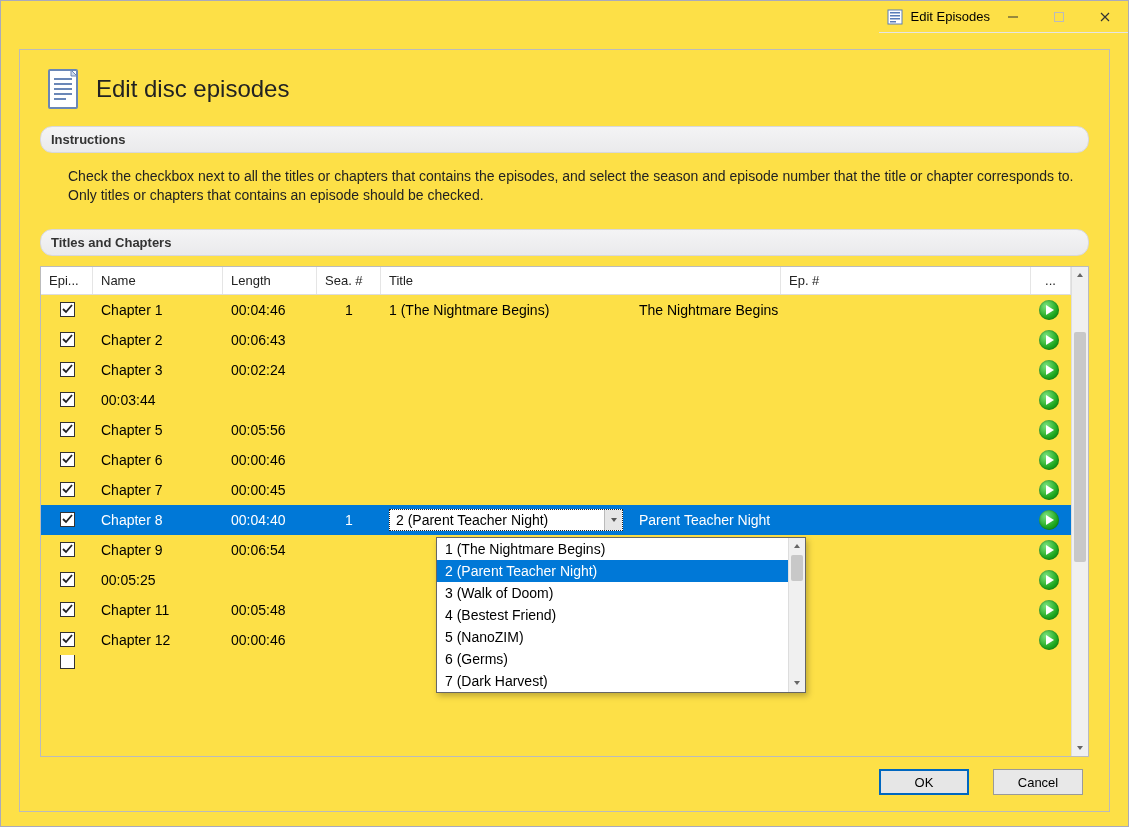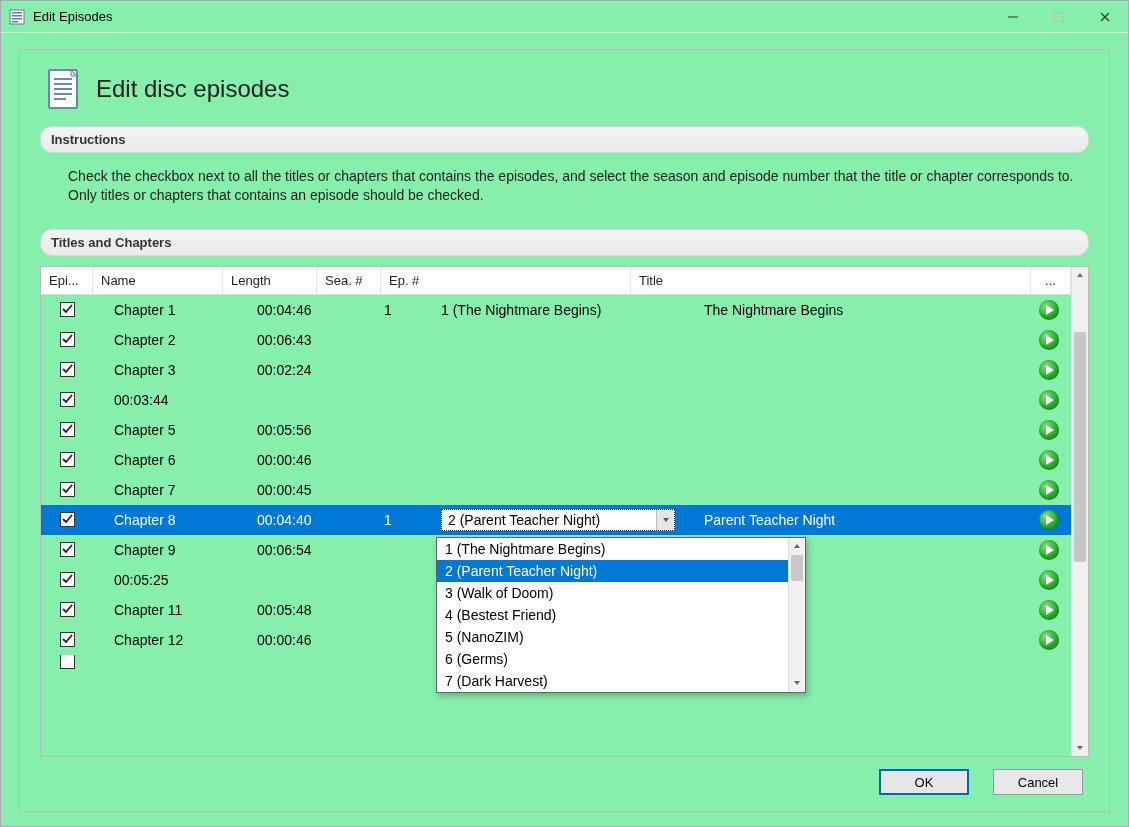--- a/index.html
+++ b/index.html
@@ -9,21 +9,22 @@
     font-size: 13px;
     background: #fff;
     color: #000;
   }
   .window {
     width: 1129px;
     height: 827px;
     border: 1px solid #aab;
     display: flex;
     flex-direction: column;
-    background: #86efac;
+    background: #fde047;
+    align-items: flex-end;
   }
   .titlebar {
     height: 32px;
     display: flex;
     align-items: center;
     padding-left: 8px;
     border-bottom: 1px solid #e5e5e5;
   }
   .titlebar .app-icon {
     width: 16px; height: 16px;
@@ -105,21 +106,20 @@
     flex: 1;
     overflow: hidden;
     position: relative;
   }
   .row {
     display: flex;
     align-items: center;
     height: 30px;
     font-size: 14px;
     padding: 0;
-    gap: 13px;
   }
   .row.selected {
     background: #0078d7;
     color: #fff;
   }
   .cell { padding: 0 8px; overflow:hidden; white-space:nowrap; text-overflow:ellipsis; display:flex; align-items:center; height:100%; }
   .cell.col-epi { justify-content: center; }
   .cell.col-sea { justify-content: center; }
   .chk {
     width: 15px; height: 15px;
@@ -257,22 +257,22 @@
       <div class="section-bar">Titles and Chapters</div>
 
       <div class="table-wrap">
         <div style="display:flex; flex:1; min-height:0;">
           <div style="flex:1; display:flex; flex-direction:column; min-width:0;">
             <div class="thead">
               <div class="th col-epi">Epi...</div>
               <div class="th col-name">Name</div>
               <div class="th col-len">Length</div>
               <div class="th col-sea">Sea. #</div>
+              <div class="th col-title">Title</div>
               <div class="th col-ep">Ep. #</div>
-              <div class="th col-title">Title</div>
               <div class="th col-play">...</div>
             </div>
             <div class="tbody" id="tbody">
                 <div class="row">
                   <div class="cell col-epi">
                     <span class="chk">
                       <svg viewBox="0 0 11 11">
                         <path d="M1 5 L4 8 L10 1" stroke="#222" stroke-width="1.8" fill="none"></path>
                       </svg>
                     </span>

